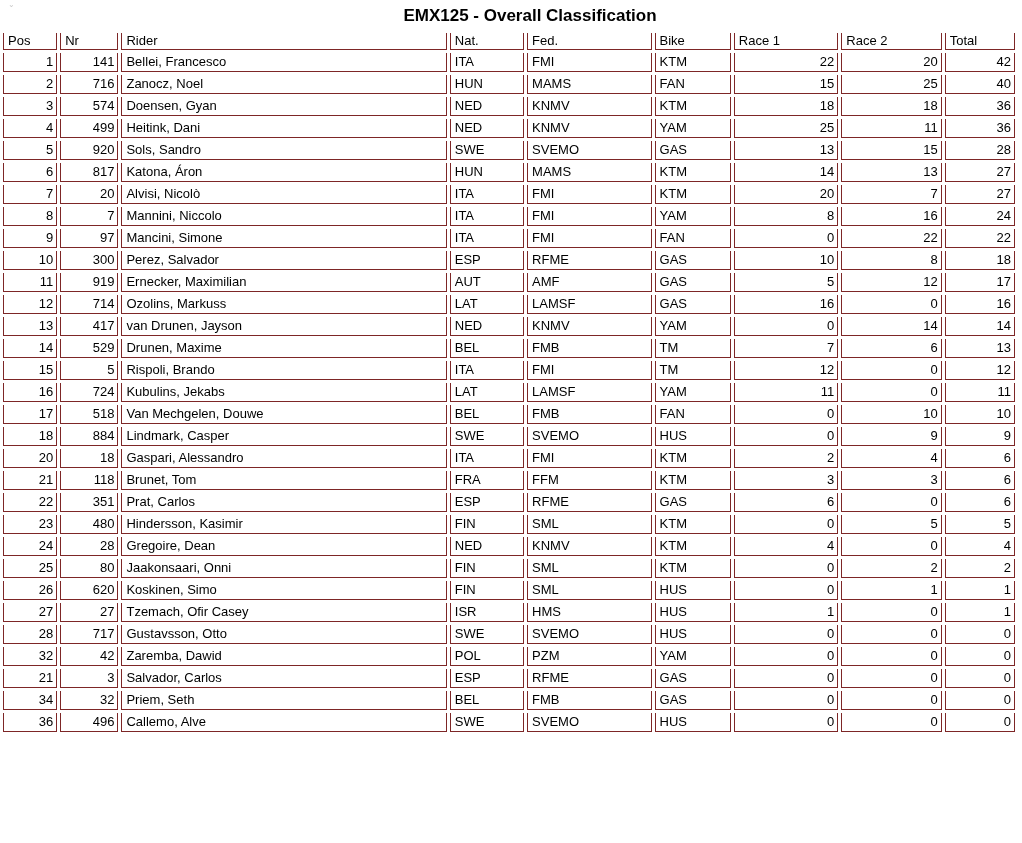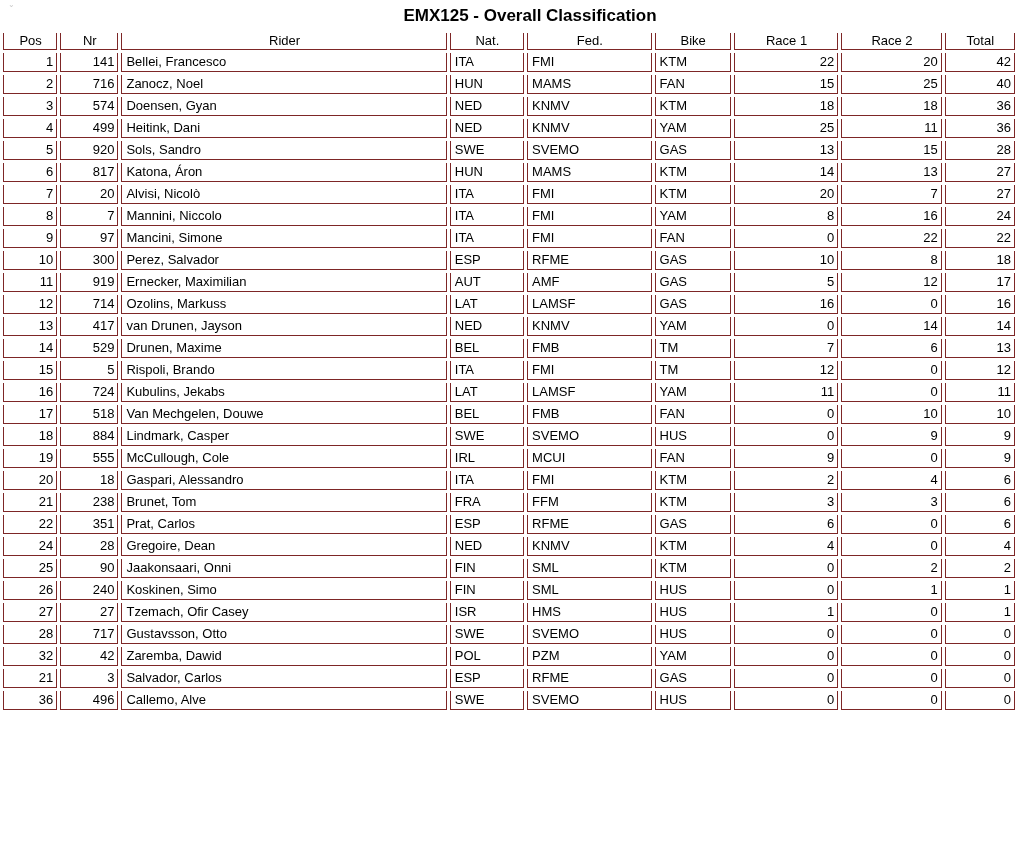--- a/index.html
+++ b/index.html
@@ -55,21 +55,21 @@
     border: 1px solid #7d2626;
     border-top: none;
     background: #ffffff;
     font-size: 13px;
     font-weight: normal;
     padding: 0 3px 1px 4px;
     white-space: nowrap;
     overflow: hidden;
   }
   th {
-    text-align: center;
+    text-align: left;
     height: 13px;
     vertical-align: bottom;
   }
   td {
     height: 17px;
     vertical-align: middle;
   }
   td:nth-child(1),
   td:nth-child(2),
   td:nth-child(7),
@@ -305,88 +305,88 @@
           <td>884</td>
           <td>Lindmark, Casper</td>
           <td>SWE</td>
           <td>SVEMO</td>
           <td>HUS</td>
           <td>0</td>
           <td>9</td>
           <td>9</td>
         </tr>
         <tr>
-          <td>19</td>
-          <td>555</td>
-          <td>McCullough, Cole</td>
-          <td>IRL</td>
-          <td>MCUI</td>
-          <td>FAN</td>
-          <td>9</td>
-          <td>0</td>
-          <td>9</td>
-        </tr>
-        <tr>
           <td>20</td>
           <td>18</td>
           <td>Gaspari, Alessandro</td>
           <td>ITA</td>
           <td>FMI</td>
           <td>KTM</td>
           <td>2</td>
           <td>4</td>
           <td>6</td>
         </tr>
         <tr>
           <td>21</td>
-          <td>238</td>
+          <td>118</td>
           <td>Brunet, Tom</td>
           <td>FRA</td>
           <td>FFM</td>
           <td>KTM</td>
           <td>3</td>
           <td>3</td>
           <td>6</td>
         </tr>
         <tr>
           <td>22</td>
           <td>351</td>
           <td>Prat, Carlos</td>
           <td>ESP</td>
           <td>RFME</td>
           <td>GAS</td>
           <td>6</td>
           <td>0</td>
           <td>6</td>
         </tr>
         <tr>
+          <td>23</td>
+          <td>480</td>
+          <td>Hindersson, Kasimir</td>
+          <td>FIN</td>
+          <td>SML</td>
+          <td>KTM</td>
+          <td>0</td>
+          <td>5</td>
+          <td>5</td>
+        </tr>
+        <tr>
           <td>24</td>
           <td>28</td>
           <td>Gregoire, Dean</td>
           <td>NED</td>
           <td>KNMV</td>
           <td>KTM</td>
           <td>4</td>
           <td>0</td>
           <td>4</td>
         </tr>
         <tr>
           <td>25</td>
-          <td>90</td>
+          <td>80</td>
           <td>Jaakonsaari, Onni</td>
           <td>FIN</td>
           <td>SML</td>
           <td>KTM</td>
           <td>0</td>
           <td>2</td>
           <td>2</td>
         </tr>
         <tr>
           <td>26</td>
-          <td>240</td>
+          <td>620</td>
           <td>Koskinen, Simo</td>
           <td>FIN</td>
           <td>SML</td>
           <td>HUS</td>
           <td>0</td>
           <td>1</td>
           <td>1</td>
         </tr>
         <tr>
           <td>27</td>
@@ -426,20 +426,31 @@
           <td>3</td>
           <td>Salvador, Carlos</td>
           <td>ESP</td>
           <td>RFME</td>
           <td>GAS</td>
           <td>0</td>
           <td>0</td>
           <td>0</td>
         </tr>
         <tr>
+          <td>34</td>
+          <td>32</td>
+          <td>Priem, Seth</td>
+          <td>BEL</td>
+          <td>FMB</td>
+          <td>GAS</td>
+          <td>0</td>
+          <td>0</td>
+          <td>0</td>
+        </tr>
+        <tr>
           <td>36</td>
           <td>496</td>
           <td>Callemo, Alve</td>
           <td>SWE</td>
           <td>SVEMO</td>
           <td>HUS</td>
           <td>0</td>
           <td>0</td>
           <td>0</td>
         </tr>

